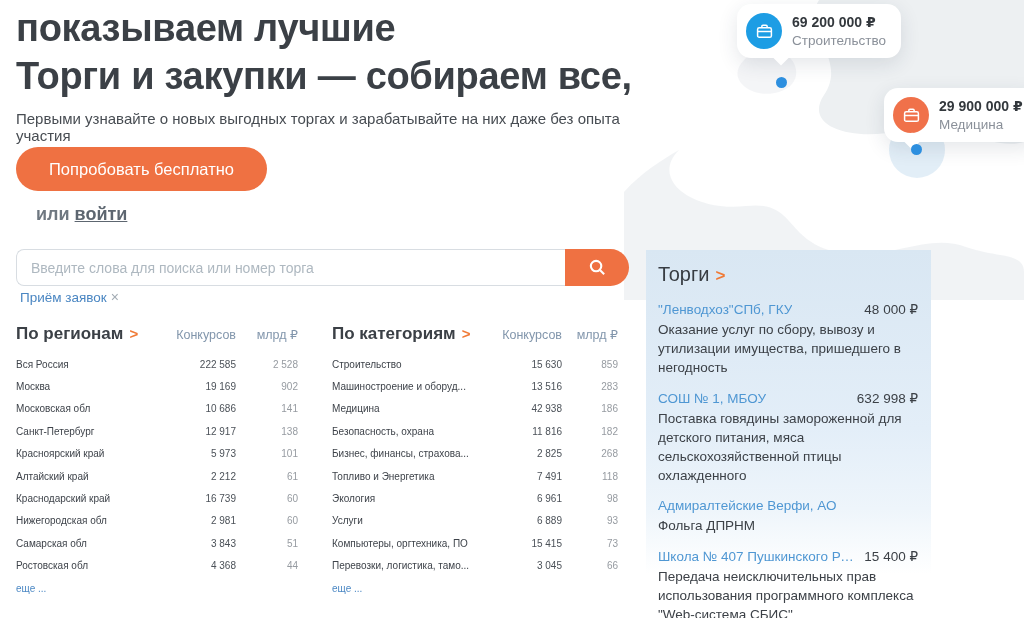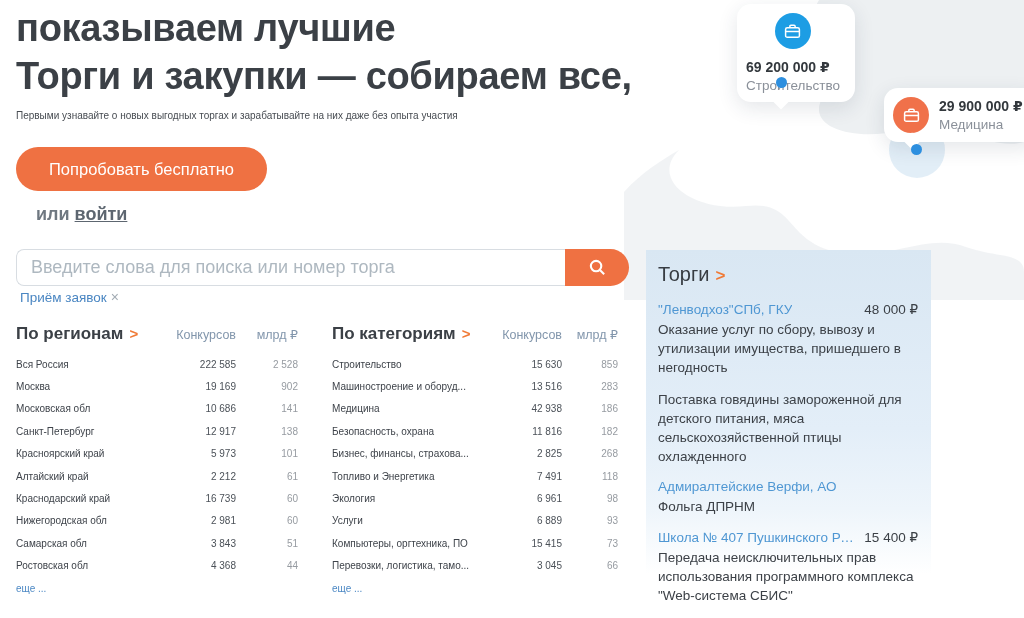--- a/index.html
+++ b/index.html
@@ -5,47 +5,47 @@
   html,body{margin:0;padding:0;background:#fff;}
   body{font-family:"Liberation Sans","DejaVu Sans",sans-serif;color:#3c4147;}
   #app{position:relative;width:1024px;height:618px;background:#fff;overflow:hidden;}
 
   
   .map-bg{position:absolute;left:624px;top:0;width:400px;height:300px;pointer-events:none;}
 
   
   .hero-title{position:absolute;left:16px;top:4px;width:690px;font-size:38px;font-weight:bold;
     color:#3b4046;line-height:48px;letter-spacing:-0.3px;}
-  .hero-sub{position:absolute;left:16px;top:110px;width:620px;font-size:10px;color:#474c52;}
+  .hero-sub{position:absolute;left:16px;top:110px;width:620px;font-size:15px;color:#474c52;}
   .cta-btn{position:absolute;left:16px;top:147px;height:44px;padding:0 33px;border:none;cursor:pointer;
     border-radius:26px;background:#ef7142;color:#fff;font-size:16.5px;font-family:inherit;}
   .login-row{position:absolute;left:36px;top:204px;font-size:18px;color:#6e7780;font-weight:bold;}
   .login-link{color:#5d6670;text-decoration:underline;margin-left:5px;cursor:pointer;}
 
   
   .callout{position:absolute;background:#fff;border-radius:14px;display:flex;align-items:center;
     box-shadow:0 6px 20px rgba(30,50,70,.12);padding:9px 15px 9px 9px;gap:10px;}
   .callout::after{content:"";position:absolute;bottom:-5px;width:12px;height:12px;background:#fff;
     transform:rotate(45deg);}
-  .callout-1{left:737px;top:4px;flex-direction:column;}
+  .callout-1{left:737px;top:4px;}
   .callout-1::after{left:38px;}
   .callout-2{left:884px;top:88px;}
   .callout-2::after{left:22px;}
   .co-icon{width:36px;height:36px;border-radius:50%;display:flex;align-items:center;justify-content:center;flex:none;}
   .co-amount{font-size:14px;font-weight:bold;color:#33383d;white-space:nowrap;}
   .co-cat{font-size:13.5px;color:#8a9099;margin-top:3px;white-space:nowrap;}
   .map-dot{position:absolute;width:11px;height:11px;border-radius:50%;background:#2d8fdf;}
   .dot-1{left:776px;top:77px;}
   .dot-2{left:911px;top:144px;}
   .dot-halo{position:absolute;left:889px;top:122px;width:56px;height:56px;border-radius:50%;
     background:#cfe2f2;opacity:.6;}
 
   
   .search-input{position:absolute;left:16px;top:249px;width:549px;height:37px;box-sizing:border-box;
-    border:1px solid #d8dde2;border-right:none;border-radius:8px 0 0 8px;padding:0 14px;font-size:18px;
+    border:1px solid #d8dde2;border-right:none;border-radius:8px 0 0 8px;padding:0 14px;font-size:14px;
     font-family:inherit;color:#3c4147;outline:none;}
   .search-input::placeholder{color:#aeb8c0;}
   .search-btn{position:absolute;left:565px;top:249px;width:64px;height:37px;border:none;cursor:pointer;
     border-radius:0 19px 19px 0;background:#ef7142;display:flex;align-items:center;justify-content:center;}
   .chip{position:absolute;left:20px;top:289px;font-size:13.5px;color:#4a86c2;cursor:pointer;}
   .chip .x{color:#a2abb3;margin-left:4px;font-size:14px;}
 
   
   .stats-table{position:absolute;top:324px;}
   .t-regions{left:16px;width:282px;}
@@ -261,20 +261,24 @@
 
     <div class="tender">
       <div class="tender-head">
         <span class="tender-org">"Ленводхоз"СПб, ГКУ</span>
         <span class="tender-price">48 000 ₽</span>
       </div>
       <div class="tender-desc">Оказание услуг по сбору, вывозу и утилизации имущества, пришедшего в негодность</div>
     </div>
 
     <div class="tender">
+      <div class="tender-head">
+        <span class="tender-org">СОШ № 1, МБОУ</span>
+        <span class="tender-price">632 998 ₽</span>
+      </div>
       <div class="tender-desc">Поставка говядины замороженной для детского питания, мяса сельскохозяйственной птицы охлажденного</div>
     </div>
 
     <div class="tender">
       <div class="tender-head">
         <span class="tender-org">Адмиралтейские Верфи, АО</span>
         <span class="tender-price"></span>
       </div>
       <div class="tender-desc">Фольга ДПРНМ</div>
     </div>

